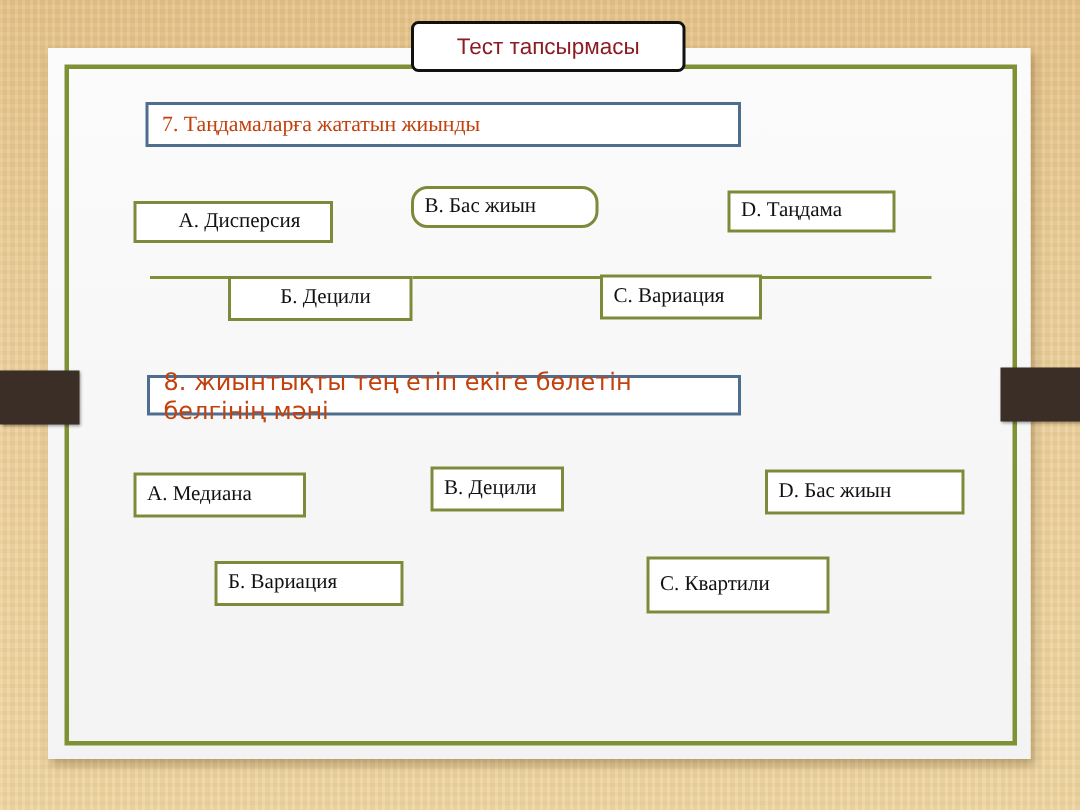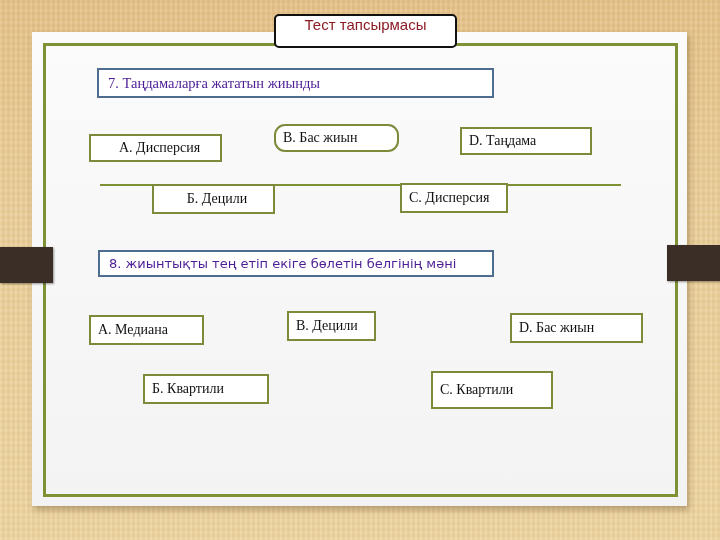--- a/index.html
+++ b/index.html
@@ -32,36 +32,36 @@
     }
     .tab.left { left: 0; width: 53px; top: 247px; }
     .tab.right { left: 667px; width: 53px; top: 245px; }
 
     .title-box {
       position: absolute;
       left: 274px; top: 14px; width: 183px; height: 34px;
       background: #ffffff;
       border: 2px solid #111;
       border-radius: 5px;
-      display: flex; justify-content: center;
+      display: flex; align-items: center; justify-content: center;
       color: #8b1c24;
       font-size: 15px;
       font-family: "Liberation Sans", "DejaVu Sans", sans-serif;
     }
 
     .question {
       position: absolute;
       background: #ffffff;
       border: 2px solid #4f6d8f;
       display: flex; align-items: center;
       padding-left: 9px;
-      color: #4c1d95;
+      color: #c2410c;
     }
     .q7 { left: 97px; top: 68px; width: 397px; height: 30px; font-size: 14.5px; font-family: "Liberation Serif", serif; }
-    .q8 { left: 98px; top: 250px; width: 396px; height: 27px; font-size: 13px; font-family: "DejaVu Sans", sans-serif; }
+    .q8 { left: 98px; top: 250px; width: 396px; height: 27px; font-size: 16px; font-family: "DejaVu Sans", sans-serif; }
 
     .answer {
       position: absolute;
       background: #ffffff;
       border: 2px solid #7e8a3a;
       display: flex; align-items: center;
       padding-left: 7px;
       font-size: 14px;
       color: #111;
       font-family: "Liberation Serif", serif;
@@ -89,44 +89,44 @@
 <div class="question q7">
   <span>7. Таңдамаларға жататын жиынды</span>
 </div>
 
 <div class="answer" style="left:89px; top:134px; width:133px; height:28px;padding-left:28px;">
   <span>А. Дисперсия</span>
 </div>
 <div class="answer" style="left:274px; top:124px; width:125px; height:28px;border-radius:11px;">
   <span>В. Бас жиын</span>
 </div>
-<div class="answer" style="left:460px; top:127px; width:132px; height:28px;">
+<div class="answer" style="left:485px; top:127px; width:112px; height:28px;">
   <span>D. Таңдама</span>
 </div>
 
 <div class="divider"></div>
 
 <div class="answer" style="left:152px; top:184px; width:123px; height:30px;justify-content:center;">
   <span>Б. Децили</span>
 </div>
 <div class="answer" style="left:400px; top:183px; width:108px; height:30px;">
-  <span>С. Дисперсия</span>
+  <span>С. Вариация</span>
 </div>
 
 <div class="question q8">
   <span>8. жиынтықты тең етіп екіге бөлетін белгінің мәні</span>
 </div>
 
 <div class="answer" style="left:89px; top:315px; width:115px; height:30px;">
   <span>А. Медиана</span>
 </div>
 <div class="answer" style="left:287px; top:311px; width:89px; height:30px;">
   <span>В. Децили</span>
 </div>
 <div class="answer" style="left:510px; top:313px; width:133px; height:30px;text-align:right;">
   <span>D. Бас жиын</span>
 </div>
 <div class="answer" style="left:143px; top:374px; width:126px; height:30px;">
-  <span>Б. Квартили</span>
+  <span>Б. Вариация</span>
 </div>
 <div class="answer" style="left:431px; top:371px; width:122px; height:38px;">
   <span>С. Квартили</span>
 </div>
 
 </body></html>

